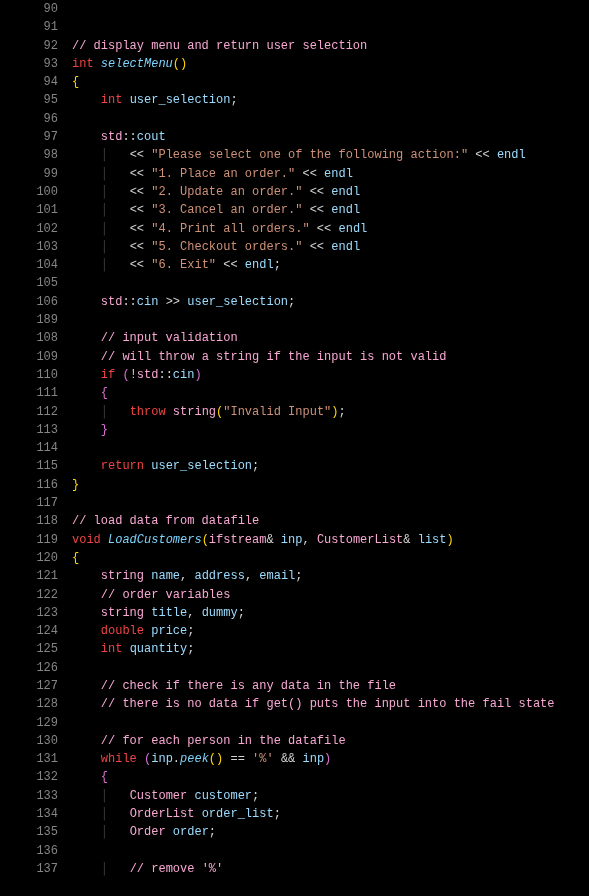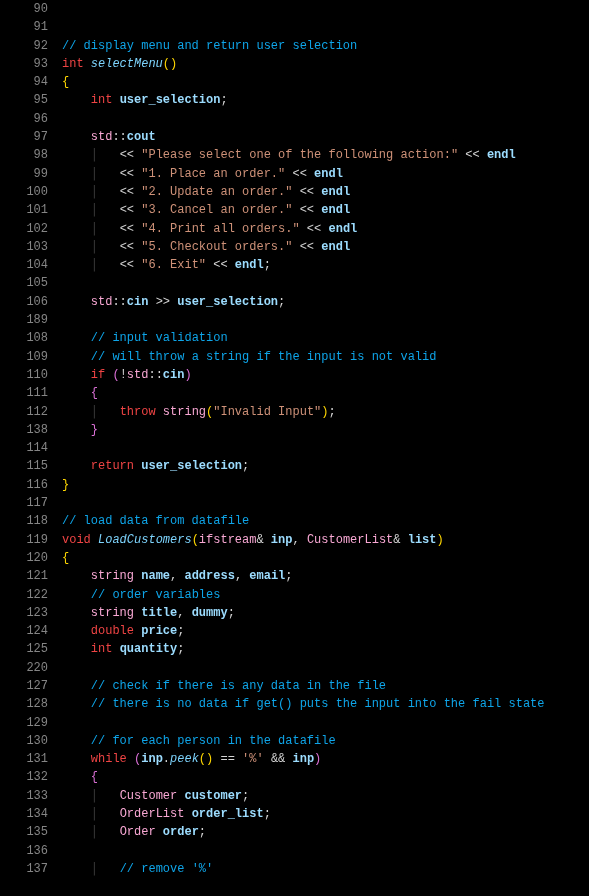--- a/index.html
+++ b/index.html
@@ -10,43 +10,44 @@
     font-size: 12px;
     line-height: 18.3px;
     color: #d4d4d4;
     overflow: hidden;
     width: 589px;
     height: 896px;
   }
   .editor {
     display: flex;
     height: 100%;
+    margin-left: 10px;
   }
   .gutter {
     width: 48px;
     text-align: right;
     padding-right: 14px;
     color: #858585;
     user-select: none;
     flex-shrink: 0;
   }
   .gutter div, .code-lines > div {
     height: 18.3px;
     white-space: pre;
   }
   .code-lines {
     flex: 1;
     white-space: pre;
   }
-  .c-comment { color: #0ea5e9; }
+  .c-comment { color: #f9a8d4; }
   .c-control { color: #ef4444; }
   .c-type    { color: #ef4444; }
   .c-func    { color: #7dd3fc; font-style: italic; }
   .c-class   { color: #f9a8d4; }
-  .c-var     { color: #9cdcfe; font-weight: bold; }
+  .c-var     { color: #9cdcfe; }
   .c-string  { color: #ce9178; }
   .c-punct   { color: #d4d4d4; }
   .c-op      { color: #d4d4d4; }
   .c-brace   { color: #ffd700; }
   .c-brace2  { color: #da70d6; }
   .c-char    { color: #ce9178; }
   .guide {
     color: #404040;
   }
 </style>
@@ -71,34 +72,34 @@
       <div>103</div>
       <div>104</div>
       <div>105</div>
       <div>106</div>
       <div>189</div>
       <div>108</div>
       <div>109</div>
       <div>110</div>
       <div>111</div>
       <div>112</div>
-      <div>138</div>
+      <div>113</div>
       <div>114</div>
       <div>115</div>
       <div>116</div>
       <div>117</div>
       <div>118</div>
       <div>119</div>
       <div>120</div>
       <div>121</div>
       <div>122</div>
       <div>123</div>
       <div>124</div>
       <div>125</div>
-      <div>220</div>
+      <div>126</div>
       <div>127</div>
       <div>128</div>
       <div>129</div>
       <div>130</div>
       <div>131</div>
       <div>132</div>
       <div>133</div>
       <div>134</div>
       <div>135</div>
       <div>136</div>

